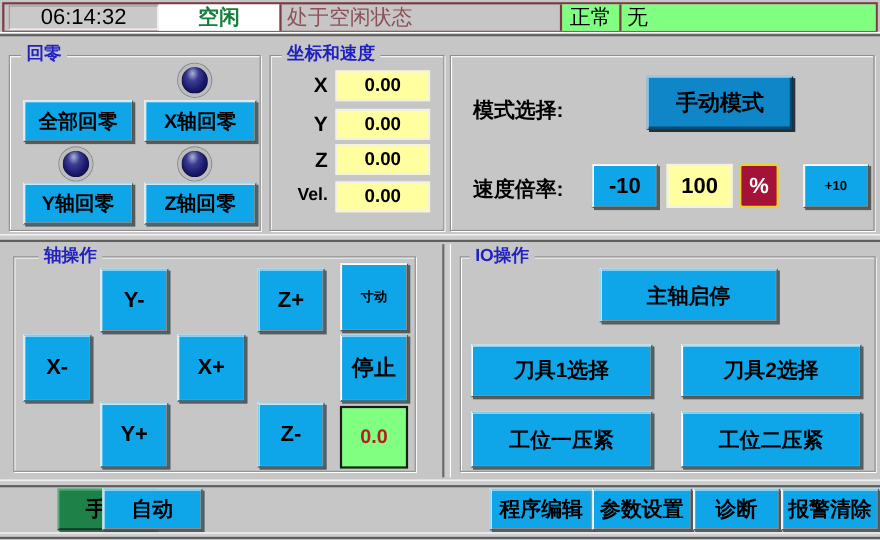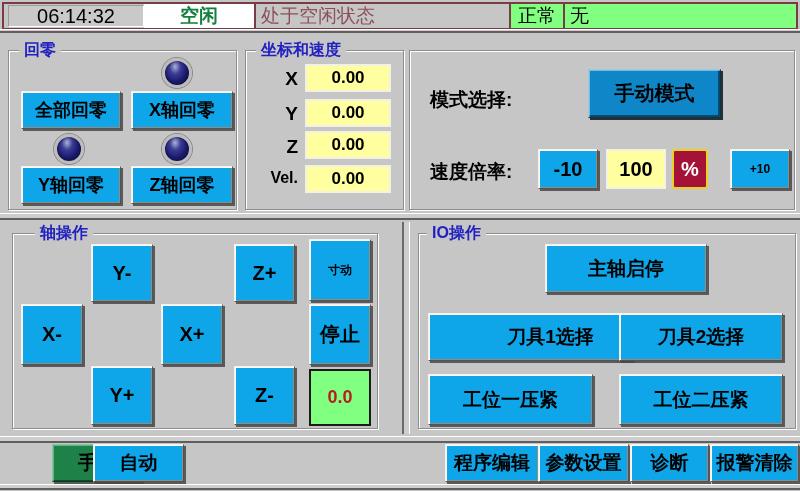--- a/index.html
+++ b/index.html
@@ -117,21 +117,21 @@
     <div class="btn" style="left:148px;top:70px;width:60px;height:59px;font-size:20px;">X+</div>
     <div class="btn" style="left:296px;top:70px;width:60px;height:59px;font-size:20px;">停止</div>
     <div class="btn" style="left:78px;top:132px;width:60px;height:57px;font-size:20px;">Y+</div>
     <div class="btn" style="left:221px;top:132px;width:59px;height:57px;font-size:20px;">Z-</div>
     <div class="stepbox" style="left:296px;top:135px;width:58px;height:53px;font-size:18px;">0.0</div>
   </div>
 
   <div class="gbox" style="left:418px;top:233px;width:376px;height:194px;">
     <div class="gtitle" style="left:8px;">IO操作</div>
     <div class="btn" style="left:110px;top:10px;width:160px;height:47px;font-size:19px;margin-left:16px;">主轴启停</div>
-    <div class="btn" style="left:9px;top:79px;width:163px;height:46px;font-size:19px;padding-left:40px;">刀具1选择</div>
+    <div class="btn" style="left:9px;top:79px;width:163px;height:46px;font-size:19px;">刀具1选择</div>
     <div class="btn" style="left:200px;top:79px;width:162px;height:46px;font-size:19px;">刀具2选择</div>
     <div class="btn" style="left:9px;top:140px;width:163px;height:49px;font-size:19px;">工位一压紧</div>
     <div class="btn" style="left:200px;top:140px;width:162px;height:49px;font-size:19px;">工位二压紧</div>
   </div>
 
   <div class="hdiv" style="top:436px;height:4px;"></div>
 
   <div class="btn btn-green" style="left:4px;top:444px;width:88px;height:36px;font-size:19px;">手动</div>
   <div class="btn" style="left:93px;top:444px;width:89px;height:36px;font-size:19px;">自动</div>
   <div class="btn" style="left:445px;top:444px;width:92px;height:36px;font-size:19px;">程序编辑</div>

